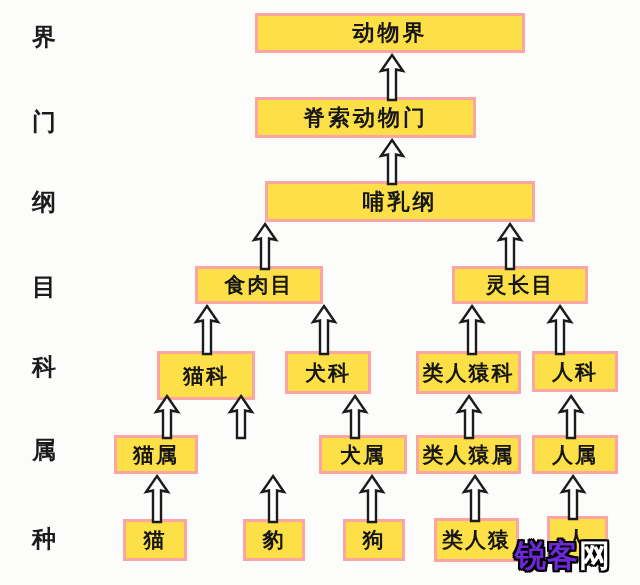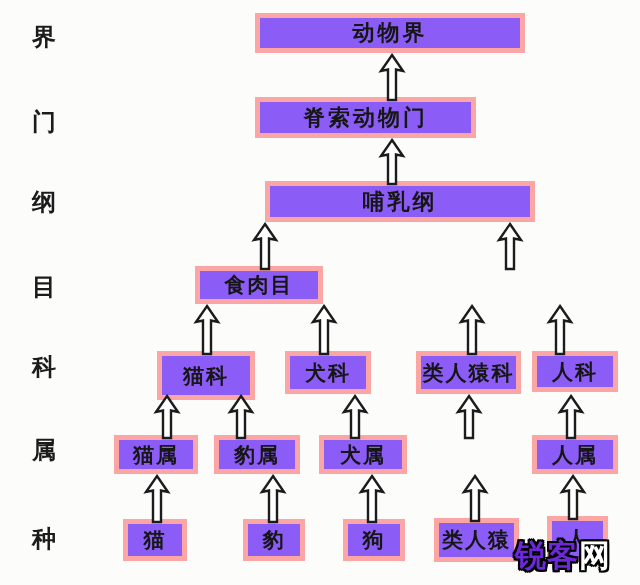--- a/index.html
+++ b/index.html
@@ -15,22 +15,22 @@
     left:24px;width:40px;
     text-align:center;
     font-size:24px;
     font-weight:bold;
     color:#1b1b1b;
     line-height:28px;
   }
   .node{
     position:absolute;
     box-sizing:border-box;
-    border:5px solid #fca5a5;
-    background:#8b5cf6;
+    border:3px solid #fca5a5;
+    background:#fde047;
     display:flex;
     align-items:center;
     justify-content:center;
     font-size:21px;
     font-weight:bold;
     letter-spacing:2px;
     color:#161616;
     white-space:nowrap;
   }
   .node.big{font-size:22px;letter-spacing:3px;}
@@ -63,29 +63,30 @@
   <div class="rank-label" style="top:273px">目</div>
   <div class="rank-label" style="top:353px">科</div>
   <div class="rank-label" style="top:436px">属</div>
   <div class="rank-label" style="top:525px">种</div>
 
   <div class="node big" style="left:255px;top:13px;width:270px;height:40px">动物界</div>
   <div class="node big" style="left:255px;top:97px;width:221px;height:41px">脊索动物门</div>
   <div class="node big" style="left:265px;top:181px;width:270px;height:41px">哺乳纲</div>
 
   <div class="node" style="left:195px;top:266px;width:128px;height:38px">食肉目</div>
+  <div class="node" style="left:452px;top:266px;width:136px;height:38px">灵长目</div>
 
   <div class="node" style="left:157px;top:351px;width:98px;height:49px">猫科</div>
   <div class="node" style="left:285px;top:351px;width:86px;height:43px">犬科</div>
   <div class="node" style="left:416px;top:351px;width:105px;height:43px">类人猿科</div>
   <div class="node" style="left:532px;top:351px;width:86px;height:41px">人科</div>
 
   <div class="node" style="left:114px;top:435px;width:84px;height:39px">猫属</div>
-  <div class="node" style="left:214px;top:435px;width:86px;height:39px">豹属</div>
   <div class="node" style="left:319px;top:435px;width:88px;height:39px">犬属</div>
+  <div class="node" style="left:416px;top:435px;width:105px;height:39px">类人猿属</div>
   <div class="node" style="left:532px;top:435px;width:86px;height:39px">人属</div>
 
   <div class="node" style="left:123px;top:519px;width:64px;height:42px">猫</div>
   <div class="node" style="left:243px;top:519px;width:62px;height:42px">豹</div>
   <div class="node" style="left:343px;top:519px;width:62px;height:42px">狗</div>
   <div class="node" style="left:434px;top:518px;width:85px;height:44px">类人猿</div>
   <div class="node" style="left:547px;top:516px;width:61px;height:46px">人</div>
 
   <div id="arrow-layer">
       <svg width="26" height="47" class="arrow-svg" style="left: 379px; top: 53px;">

